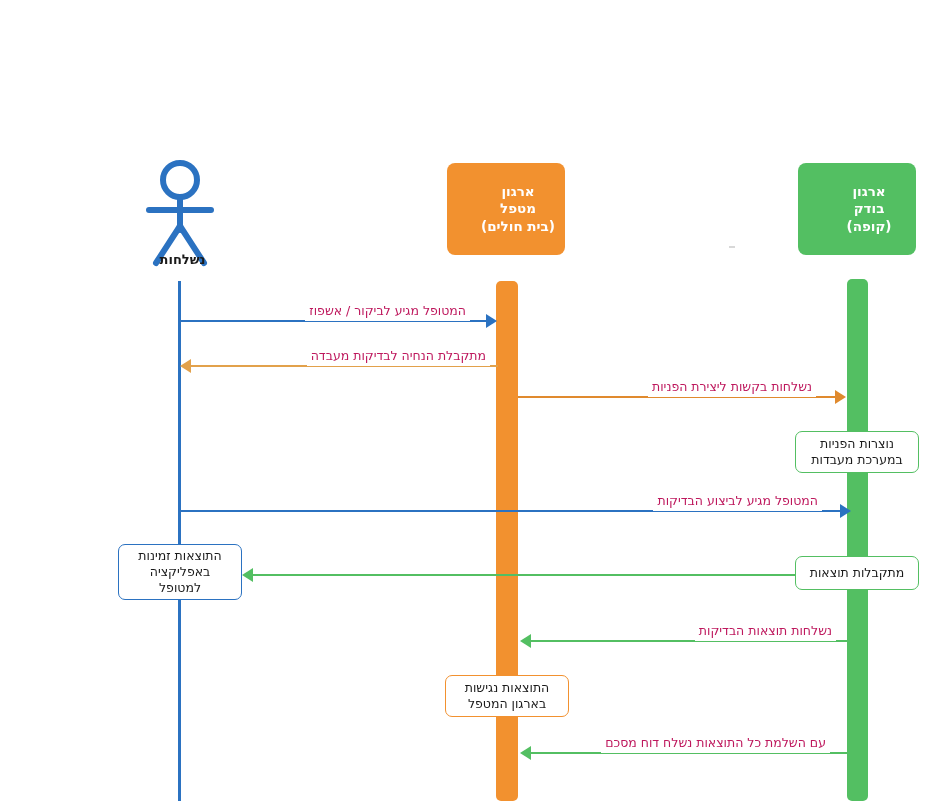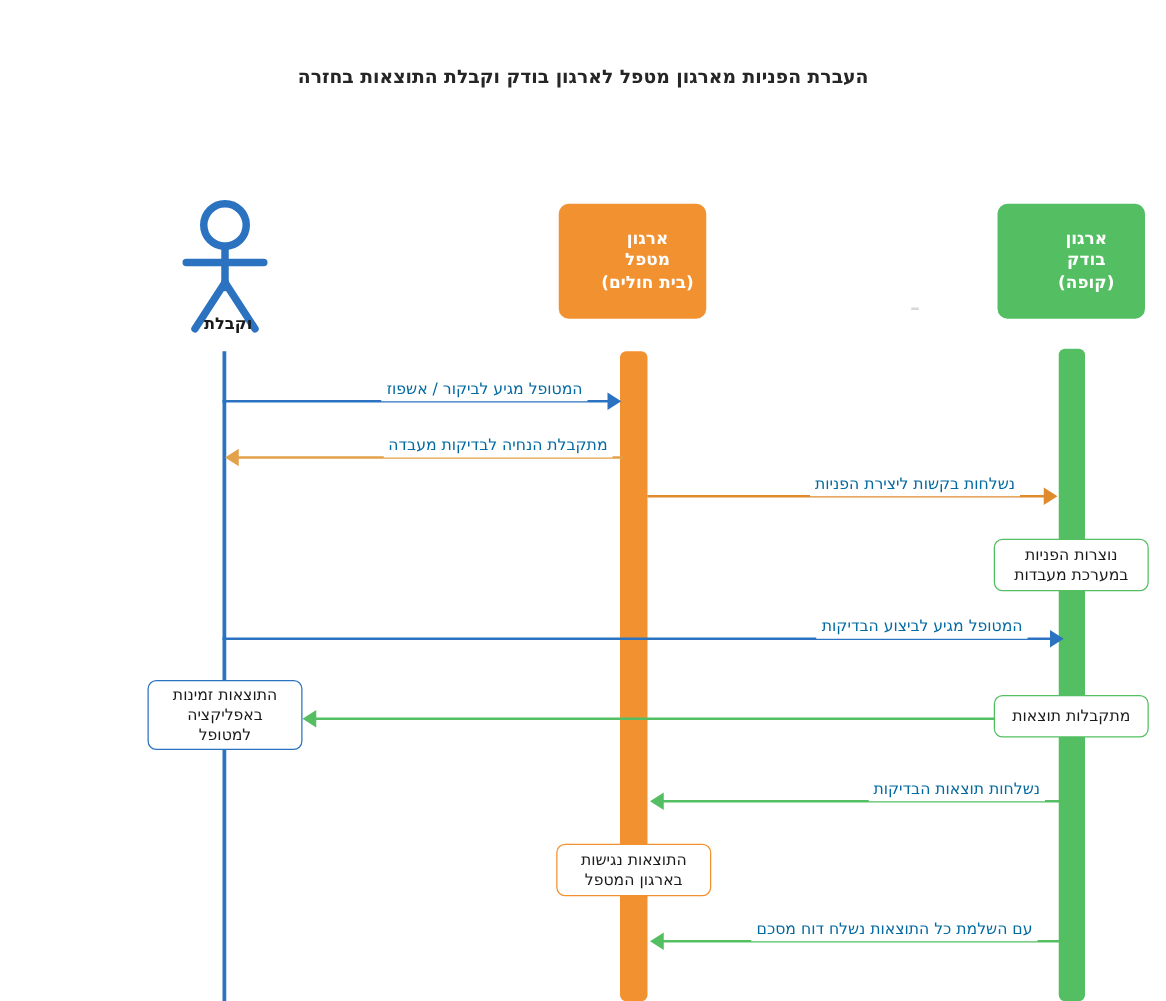--- a/index.html
+++ b/index.html
@@ -95,21 +95,21 @@
   .msg {
     position: absolute;
     height: 22px;
     display: flex;
     align-items: center;
   }
   .msg .label {
     position: absolute;
     top: -9px;
     font-size: 12.5px;
-    color: #0369a1;
+    color: #be185d;
     direction: rtl;
     white-space: nowrap;
     background: #ffffff;
     padding: 0 4px;
     line-height: 20px;
   }
   .line {
     position: absolute;
     top: 10px;
     height: 2px;
@@ -149,32 +149,31 @@
     left: 729px; top: 246px;
     width: 6px; height: 2px;
     background: #d8d8d8;
   }
 </style>
 </head>
 <body>
 
 <div id="diagram">
 
-  <div class="title">העברת הפניות מארגון מטפל לארגון בודק וקבלת התוצאות בחזרה</div>
 
   <div class="actor-wrap">
     <svg width="100" height="115" viewBox="0 0 100 115">
       <circle cx="48" cy="22" r="17" fill="none" stroke="#2b72c1" stroke-width="6"></circle>
       <line x1="48" y1="39" x2="48" y2="72" stroke="#2b72c1" stroke-width="6" stroke-linecap="round"></line>
       <line x1="17" y1="52" x2="79" y2="52" stroke="#2b72c1" stroke-width="6" stroke-linecap="round"></line>
       <line x1="48" y1="68" x2="24" y2="105" stroke="#2b72c1" stroke-width="6" stroke-linecap="round"></line>
       <line x1="48" y1="68" x2="72" y2="105" stroke="#2b72c1" stroke-width="6" stroke-linecap="round"></line>
     </svg>
   </div>
-  <div class="actor-label">וקבלת</div>
+  <div class="actor-label">נשלחות</div>
 
   <div class="participant orange">
     <span>ארגון</span>
     <span>מטפל</span>
     <span>(בית חולים)</span>
   </div>
 
   <div class="participant green">
     <span>ארגון</span>
     <span>בודק</span>

